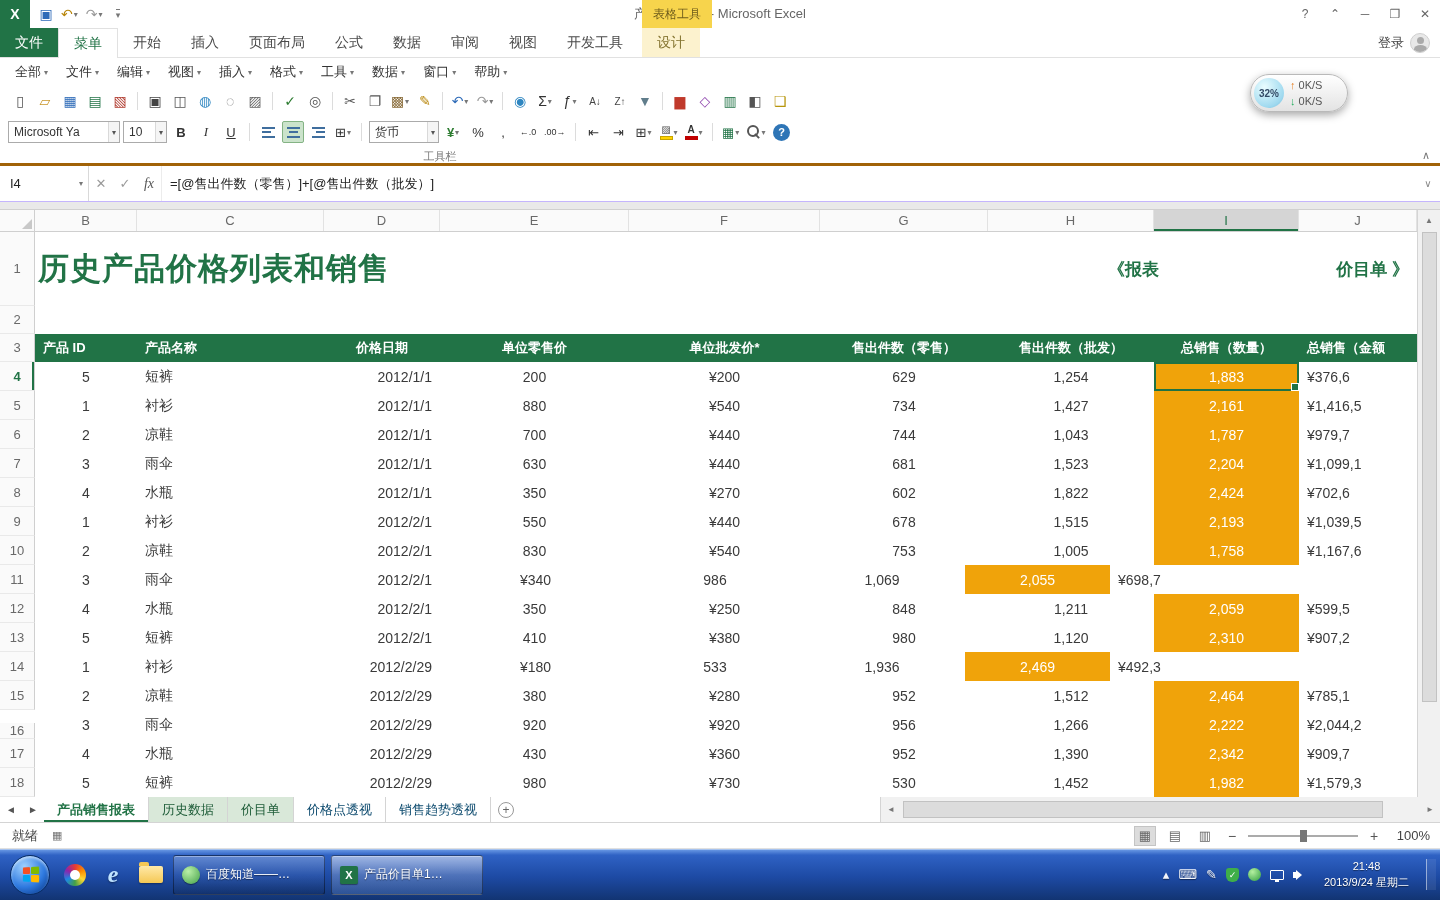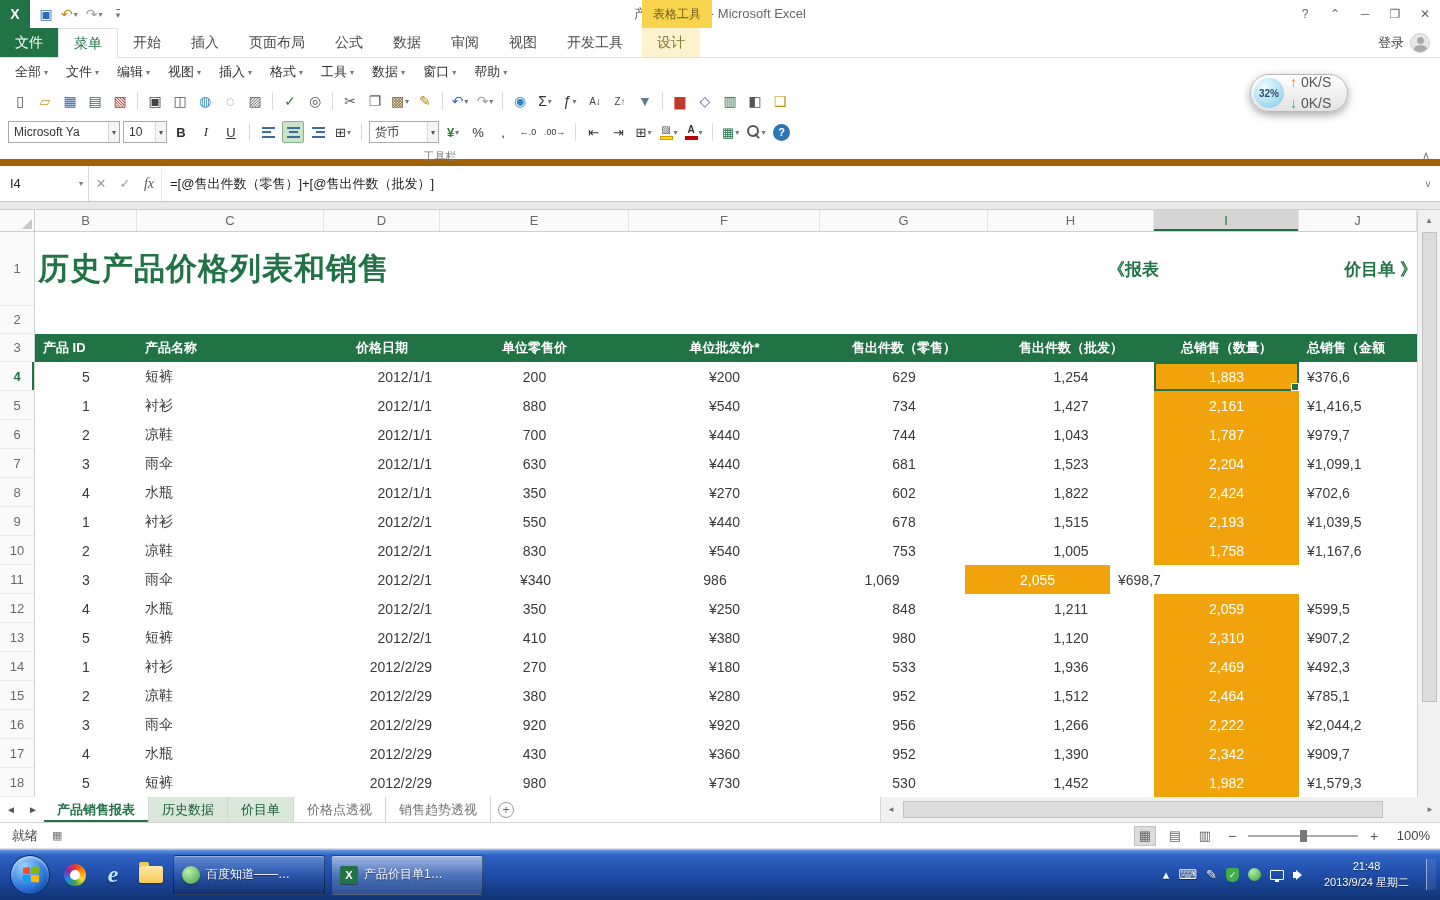--- a/index.html
+++ b/index.html
@@ -52,28 +52,28 @@
 .al-r i{margin-left:auto;}
 .al-r i:nth-child(2){width:9px;}
 .stackico{display:flex;flex-direction:column;align-items:center;gap:1px;}
 .stackico .fg{font-size:10px;line-height:10px;color:#555;}
 .fillbar{width:13px;height:4px;background:#FFD400;border:1px solid #c8a400;}
 .fontbar{width:13px;height:4px;background:#C00000;}
 .mag{position:relative;width:14px;height:14px;}
 .mag::before{content:"";position:absolute;width:8px;height:8px;border:2px solid #555;border-radius:50%;left:0;top:0;}
 .mag::after{content:"";position:absolute;width:2px;height:6px;background:#555;transform:rotate(-45deg);left:9px;top:8px;}
 .helpbtn{width:17px;height:17px;border-radius:50%;background:#2e75b6;color:#fff;font-size:11px;font-weight:bold;display:flex;align-items:center;justify-content:center;}
-.grouprow{height:18px;flex:none;position:relative;border-bottom:7px solid #a16207;background:#fff;}
+.grouprow{height:18px;flex:none;position:relative;border-bottom:3px solid #a16207;background:#fff;}
 .grouplabel{position:absolute;left:0;width:880px;top:1px;text-align:center;font-size:11px;color:#777;}
 .collapse{position:absolute;right:10px;top:1px;font-size:11px;color:#777;}
 
 
 .netwidget{position:absolute;top:74px;right:92px;width:98px;height:38px;border-radius:19px;background:linear-gradient(#ffffff,#e3e3e3);border:1px solid #b9b9b9;box-shadow:0 3px 8px rgba(0,0,0,.35);display:flex;align-items:center;z-index:50;}
 .netball{width:30px;height:30px;margin-left:3px;border-radius:50%;background:radial-gradient(circle at 35% 30%,#eafdff,#9fd9ef 70%,#6fb7d8);display:flex;align-items:center;justify-content:center;font-size:10px;font-weight:bold;color:#334a66;flex:none;}
-.netlines{margin-left:6px;font-size:14px;color:#555;line-height:1.5;}
+.netlines{margin-left:6px;font-size:11px;color:#555;line-height:1.5;}
 .uparr{color:#e67e22;}
 .dnarr{color:#27ae60;}
 
 
 .formulabar{height:36px;flex:none;display:flex;align-items:center;background:#fff;border-bottom:1px solid #c4b5fd;}
 .namebox{width:88px;height:100%;display:flex;align-items:center;padding-left:10px;font-size:13px;color:#222;}
 .namebox .dd{margin-left:auto;margin-right:5px;font-size:8px;color:#777;}
 .nbsep{width:1px;height:100%;background:#d9d9d9;flex:none;}
 .fbtn{width:24px;height:100%;display:flex;align-items:center;justify-content:center;color:#9a9a9a;font-size:13px;flex:none;}
 .fx{font-style:italic;font-family:"Liberation Serif","DejaVu Serif",serif;color:#555;font-size:14px;}
@@ -97,30 +97,30 @@
 .cell.al{justify-content:flex-start;padding-left:8px;}
 .cell.ar{justify-content:flex-end;padding-right:8px;}
 .cell.ac{justify-content:center;}
 .hdrcell{background:#217346;color:#fff;font-weight:bold;font-size:13px;}
 .hl{background:#F0A30A;color:#fff;}
 .selcell{position:relative;box-shadow:inset 0 0 0 2px #1F7244;}
 .selcell::after{content:"";position:absolute;right:0;bottom:0;width:6px;height:6px;background:#1F7244;border:1px solid #fff;}
 .titlecell{position:relative;width:1382px;display:flex;align-items:center;flex:none;}
 .sheettitle{font-size:31px;font-weight:600;color:#217346;padding-left:3px;letter-spacing:1px;white-space:nowrap;}
 .linkleft{position:absolute;right:258px;top:50%;transform:translateY(-50%);font-size:17px;font-weight:bold;color:#217346;white-space:nowrap;}
-.linkright{position:absolute;right:0;top:50%;transform:translateY(-50%);font-size:17px;font-weight:bold;color:#217346;white-space:nowrap;}
+.linkright{position:absolute;right:8px;top:50%;transform:translateY(-50%);font-size:17px;font-weight:bold;color:#217346;white-space:nowrap;}
 .vscroll{width:23px;background:#F1F1F1;border-left:1px solid #d4d4d4;display:flex;flex-direction:column;align-items:center;flex:none;}
 .vsbtn{width:100%;height:20px;display:flex;align-items:center;justify-content:center;font-size:8px;color:#777;}
 .vsthumb{width:15px;height:470px;background:#DCDCDC;border:1px solid #c2c2c2;margin-top:2px;}
 
 
 .tabsbar{height:26px;flex:none;display:flex;align-items:stretch;background:#fff;border-bottom:1px solid #d4d4d4;font-size:13px;}
 .tnav{width:22px;display:flex;align-items:center;justify-content:center;color:#555;font-size:10px;flex:none;}
 .stabs{display:flex;align-items:stretch;}
-.stab{padding:0 13px;display:flex;align-items:center;color:#737373;border-right:1px solid #d4d4d4;background:#fff;white-space:nowrap;}
+.stab{padding:0 13px;display:flex;align-items:center;color:#0c4a6e;border-right:1px solid #d4d4d4;background:#fff;white-space:nowrap;}
 .stab.active{font-weight:bold;color:#217346;box-shadow:inset 0 -2px 0 #217346;}
 .stab.selected{background:#D9E8D9;color:#1e5c38;}
 .addsheet{width:30px;display:flex;align-items:center;justify-content:center;}
 .addsheet span{width:16px;height:16px;border:1px solid #999;border-radius:50%;display:flex;align-items:center;justify-content:center;font-size:12px;line-height:1;color:#666;}
 .hscroll{margin-left:auto;width:560px;display:flex;align-items:center;background:#F1F1F1;border-left:1px solid #d4d4d4;flex:none;}
 .hsbtn{width:20px;height:100%;display:flex;align-items:center;justify-content:center;font-size:8px;color:#777;flex:none;}
 .hstrack{flex:1;height:100%;position:relative;}
 .hsthumb{position:absolute;left:2px;top:4px;height:17px;width:480px;background:#DCDCDC;border:1px solid #c2c2c2;}
 
 
@@ -633,40 +633,39 @@
             <div class="cell ac" style="width: 168px;">980</div>
             <div class="cell ac" style="width: 166px;">1,120</div>
             <div class="cell ac hl" style="width: 145px;">2,310</div>
             <div class="cell al" style="width: 118px; text-align: center;">¥907,2</div>
           </div>
           <div class="grow" style="height: 29px;">
             <div class="rownum">14</div>
             <div class="cell ac" style="width: 102px;">1</div>
             <div class="cell al" style="width: 187px;">衬衫</div>
             <div class="cell ar" style="width: 116px;">2012/2/29</div>
-            <div class="cell ac" style="width: 189px;">270</div>
             <div class="cell ac" style="width: 191px;">¥180</div>
             <div class="cell ac" style="width: 168px;">533</div>
             <div class="cell ac" style="width: 166px;">1,936</div>
             <div class="cell ac hl" style="width: 145px;">2,469</div>
             <div class="cell al" style="width: 118px;">¥492,3</div>
           </div>
           <div class="grow" style="height: 29px;">
             <div class="rownum">15</div>
             <div class="cell ac" style="width: 102px;">2</div>
             <div class="cell al" style="width: 187px;">凉鞋</div>
             <div class="cell ar" style="width: 116px;">2012/2/29</div>
             <div class="cell ac" style="width: 189px;">380</div>
             <div class="cell ac" style="width: 191px;">¥280</div>
             <div class="cell ac" style="width: 168px;">952</div>
             <div class="cell ac" style="width: 166px;">1,512</div>
             <div class="cell ac hl" style="width: 145px;">2,464</div>
             <div class="cell al" style="width: 118px;">¥785,1</div>
           </div>
-          <div class="grow" style="height: 29px;">
+          <div class="grow" style="height: 29px; align-items: flex-end;">
             <div class="rownum">16</div>
             <div class="cell ac" style="width: 102px;">3</div>
             <div class="cell al" style="width: 187px;">雨伞</div>
             <div class="cell ar" style="width: 116px;">2012/2/29</div>
             <div class="cell ac" style="width: 189px;">920</div>
             <div class="cell ac" style="width: 191px;">¥920</div>
             <div class="cell ac" style="width: 168px;">956</div>
             <div class="cell ac" style="width: 166px;">1,266</div>
             <div class="cell ac hl" style="width: 145px;">2,222</div>
             <div class="cell al" style="width: 118px;">¥2,044,2</div>

